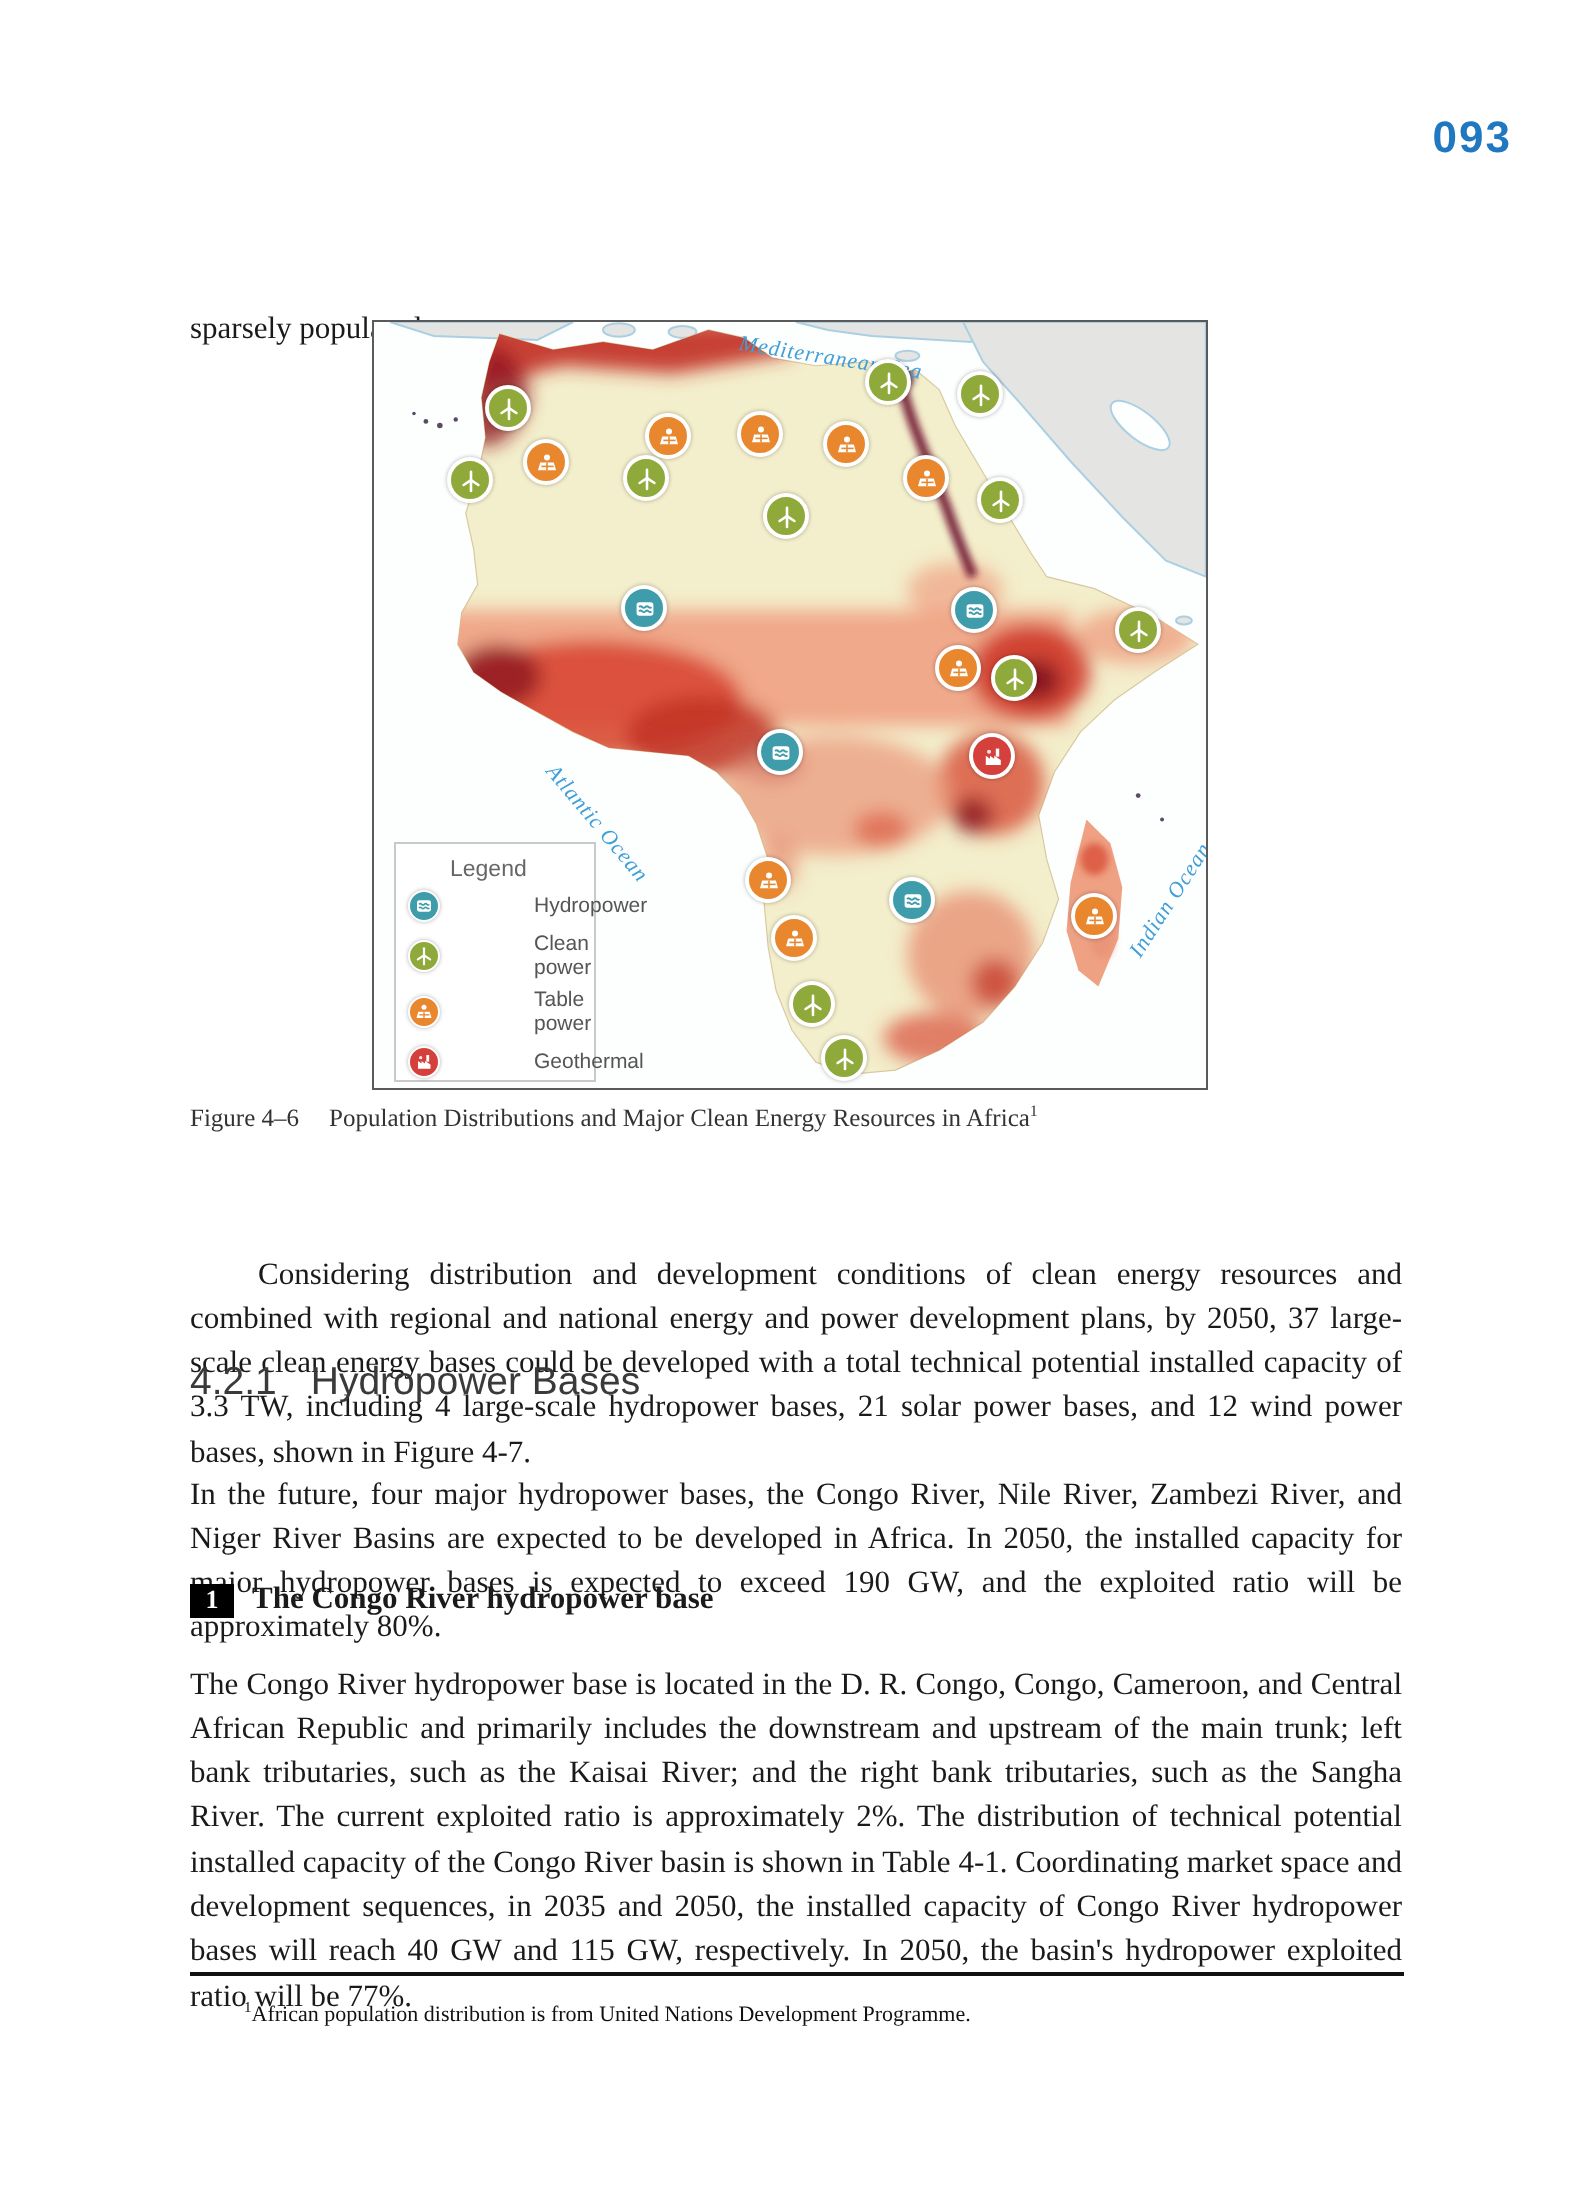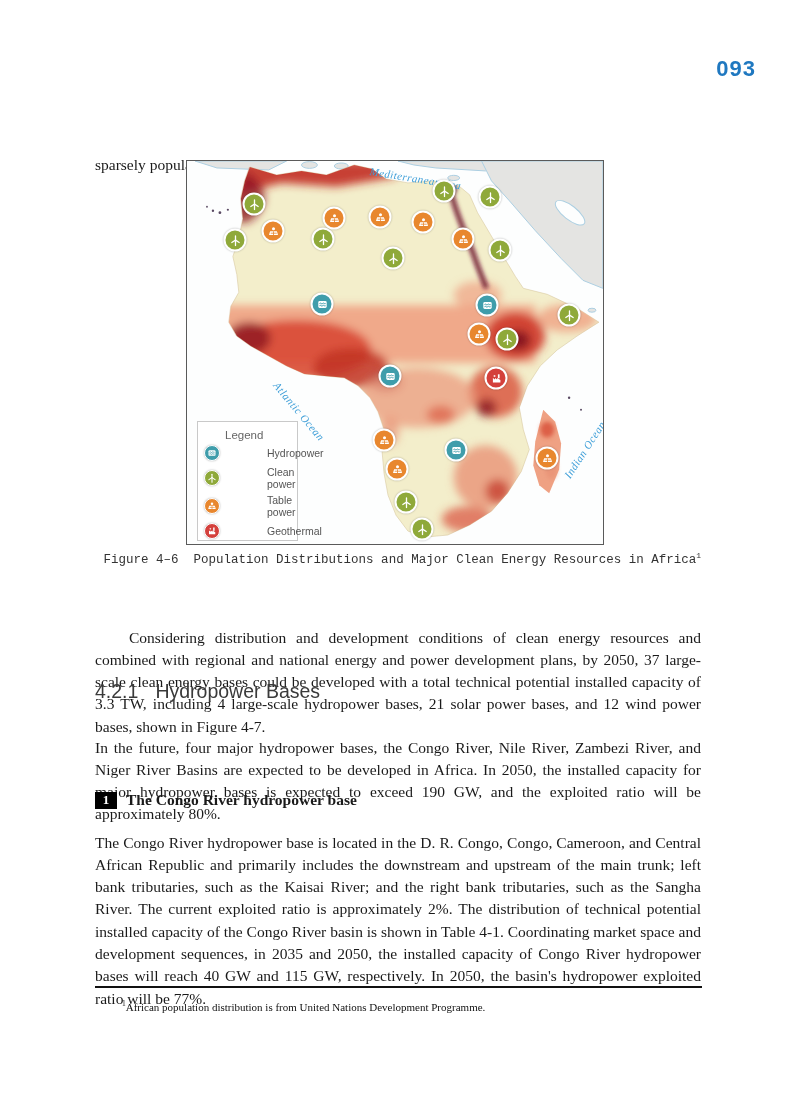--- a/index.html
+++ b/index.html
@@ -22,21 +22,21 @@
 
   .legend-box{position:absolute;left:10px;top:260px;width:101px;height:120px;background:rgba(255,255,255,.96);border:1px solid #c9c9c9;box-sizing:border-box;font-family:"Liberation Sans",sans-serif;}
   .legend-title{margin:7px 0 4px 27px;font-size:11.5px;color:#666;}
   .legend-row{display:flex;align-items:center;margin:0 0 4.5px 6px;}
   .legend-row .marker{position:static;transform:none;width:14px;height:14px;border-width:1.5px;flex:0 0 auto;}
   .legend-row .marker svg{width:10px;height:10px;}
   .legend-label{margin-left:7px;font-size:10.5px;color:#555;padding-left:40px;}
 
   .sea-label{fill:#3f9fd8;font-family:"Liberation Serif",serif;font-style:italic;font-size:11px;letter-spacing:.5px;}
 
-  .figure-caption{position:absolute;left:95px;top:551px;width:606px;text-align:right;font-family:Liberation Mono, monospace;font-size:12.5px;color:#333;}
+  .figure-caption{position:absolute;left:95px;top:551px;width:606px;text-align:left;font-family:Liberation Serif, serif;font-size:12.5px;color:#333;}
   .figure-caption .cap-title{margin-left:15px;}
   .figure-caption sup{font-size:8px;}
 
   
   .para{position:absolute;left:95px;width:606px;font-size:15.5px;line-height:22.3px;text-align:justify;}
   .para-1{top:611px;text-indent:34px;}
   .para-2{top:721px;}
   .para-3{top:816px;}
 
   .section-heading{position:absolute;left:95px;top:680px;font-family:Liberation Sans, sans-serif;font-size:19.5px;color:#3a3a3a;}

